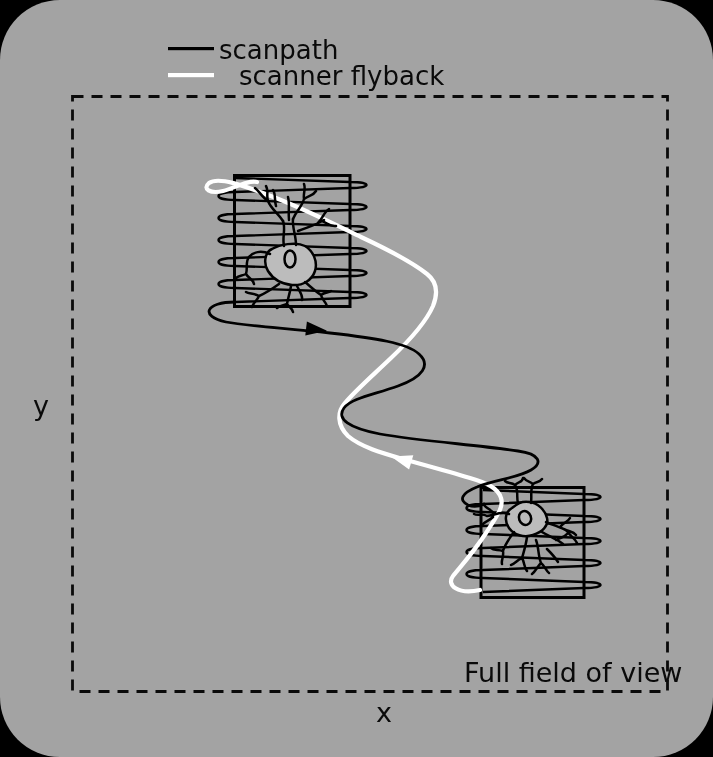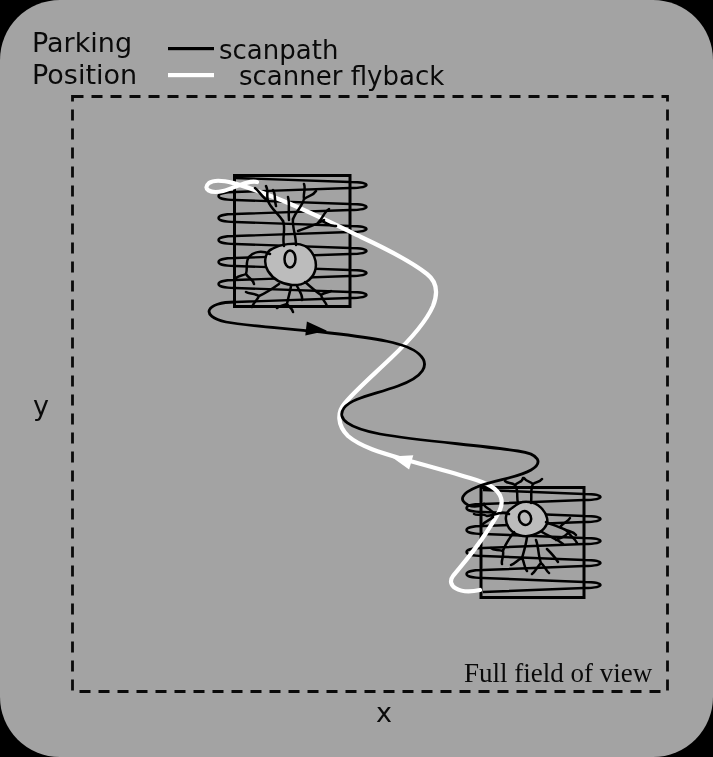--- a/index.html
+++ b/index.html
@@ -90,33 +90,29 @@
                M487,516 C482,513 478,516 474,514"></path>
       <path d="M546,522 C555,526 561,527 567,531 M560,527 C564,522 568,522 570,518 M564,529 C569,532 573,531 576,535
                M567,531 C570,536 575,538 577,543 M542,532 C550,537 557,539 563,544 M556,540 C561,537 564,538 567,534"></path>
       <path d="M514,532 C509,539 505,544 503,551 M503,551 C498,549 494,551 491,548 M503,551 C504,557 501,560 502,564
                M527,537 C526,545 524,551 522,558 M522,558 C517,560 515,564 511,565 M522,558 C525,563 524,568 527,571
                M536,540 C539,548 538,556 541,563 M541,563 C537,567 536,571 532,574 M541,563 C545,566 546,571 549,573
                M547,549 C552,554 555,557 558,562"></path>
     </g>
   </svg>
 
-  <div class="lbl lbl-big" style="left:32px;top:27px;">
-    <div>Parking</div>
-    <div>Position</div>
-  </div>
 
   <div>
     <svg class="swatch" style="left:168px;top:46px;" width="46" height="5">
       <rect x="0" y="1" width="46" height="3.2" fill="#000000"></rect>
     </svg>
     <div class="lbl lbl-legend" style="left:219px;top:36px;">scanpath</div>
 
     <svg class="swatch" style="left:168px;top:72px;" width="46" height="6">
       <rect x="0" y="1" width="46" height="4.2" fill="#ffffff"></rect>
     </svg>
     <div class="lbl lbl-legend" style="left:219px;top:62px;margin-left:20px;">scanner flyback</div>
   </div>
 
   <div class="lbl lbl-big" style="left:33px;top:390px;">y</div>
   <div class="lbl lbl-big" style="left:376px;top:697px;">x</div>
-  <div class="lbl lbl-big" style="left:464px;top:657px;font-family:Liberation Serif, serif;">Full field of view</div>
+  <div class="lbl lbl-big" style="left:464px;top:657px;">Full field of view</div>
 </div>
 
 </body></html>

